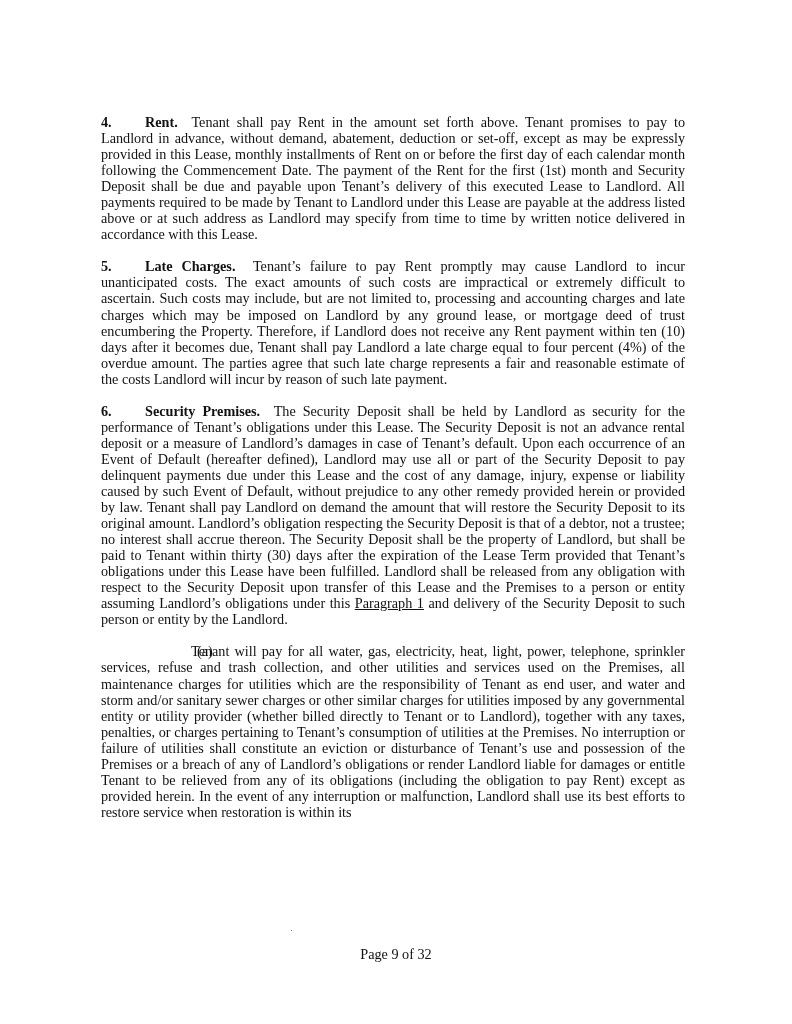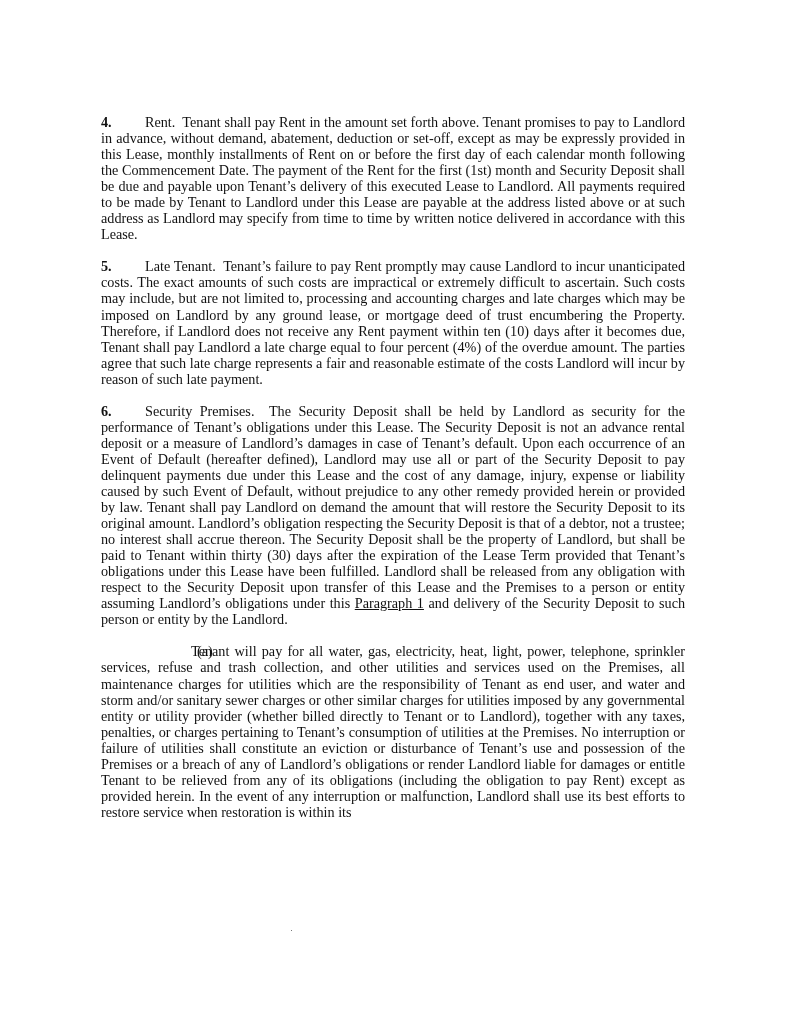--- a/index.html
+++ b/index.html
@@ -34,21 +34,21 @@
     margin: 0 0 16px 0;
     text-align: justify;
     text-align-last: left;
   }
   .num {
     font-weight: bold;
     display: inline-block;
     width: 44px;
   }
   .heading {
-    font-weight: normal;
+    font-weight: bold;
   }
   .sub-para {
     margin: 0;
     text-align: justify;
     text-indent: 48px;
   }
   .sub-label {
     display: inline-block;
     width: 42px;
   }
@@ -77,33 +77,34 @@
 
 <div class="page">
   <div class="body-text">
 
     <p class="para">
       <span class="num">4.</span><span class="heading">Rent.</span>&nbsp;
       <span>Tenant shall pay Rent in the amount set forth above. Tenant promises to pay to Landlord in advance, without demand, abatement, deduction or set-off, except as may be expressly provided in this Lease, monthly installments of Rent on or before the first day of each calendar month following the Commencement Date. The payment of the Rent for the first (1st) month and Security Deposit shall be due and payable upon Tenant’s delivery of this executed Lease to Landlord.  All payments required to be made by Tenant to Landlord under this Lease are payable at the address listed above or at such address as Landlord may specify from time to time by written notice delivered in accordance with this Lease.</span>
     </p>
 
     <p class="para">
-      <span class="num">5.</span><span class="heading">Late Tenant.</span>&nbsp;
+      <span class="num">5.</span><span class="heading">Late Charges.</span>&nbsp;
       <span>Tenant’s failure to pay Rent promptly may cause Landlord to incur unanticipated costs. The exact amounts of such costs are impractical or extremely difficult to ascertain. Such costs may include, but are not limited to, processing and accounting charges and late charges which may be imposed on Landlord by any ground lease, or mortgage deed of trust encumbering the Property. Therefore, if Landlord does not receive any Rent payment within ten (10) days after it becomes due, Tenant shall pay Landlord a late charge equal to four percent (4%) of the overdue amount. The parties agree that such late charge represents a fair and reasonable estimate of the costs Landlord will incur by reason of such late payment.</span>
     </p>
 
     <p class="para">
       <span class="num">6.</span><span class="heading">Security Premises.</span>&nbsp;
       <span>The Security Deposit shall be held by Landlord as security for the performance of Tenant’s obligations under this Lease. The Security Deposit is not an advance rental deposit or a measure of Landlord’s damages in case of Tenant’s default. Upon each occurrence of an Event of Default (hereafter defined), Landlord may use all or part of the Security Deposit to pay delinquent payments due under this Lease and the cost of any damage, injury, expense or liability caused by such Event of Default, without prejudice to any other remedy provided herein or provided by law. Tenant shall pay Landlord on demand the amount that will restore the Security Deposit to its original amount. Landlord’s obligation respecting the Security Deposit is that of a debtor, not a trustee; no interest shall accrue thereon. The Security Deposit shall be the property of Landlord, but shall be paid to Tenant within thirty (30) days after the expiration of the Lease Term provided that Tenant’s obligations under this Lease have been fulfilled. Landlord shall be released from any obligation with respect to the Security Deposit upon transfer of this Lease and the Premises to a person or entity assuming Landlord’s obligations under this</span>
       <span class="underline">Paragraph 1</span>
       <span>and delivery of the Security Deposit to such person or entity by the Landlord.</span>
     </p>
 
 
     <p class="sub-para">
       <span class="sub-label">(a)</span><span>Tenant will pay for all water, gas, electricity, heat, light, power, telephone, sprinkler services, refuse and trash collection, and other utilities and services used on the Premises, all maintenance charges for utilities which are the responsibility of Tenant as end user, and water and storm and/or sanitary sewer charges or other similar charges for utilities imposed by any governmental entity or utility provider (whether billed directly to Tenant or to Landlord), together with any taxes, penalties, or charges pertaining to Tenant’s consumption of utilities at the Premises. No interruption or failure of utilities shall constitute an eviction or disturbance of Tenant’s use and possession of the Premises or a breach of any of Landlord’s obligations or render Landlord liable for damages or entitle Tenant to be relieved from any of its obligations (including the obligation to pay Rent) except as provided herein. In the event of any interruption or malfunction, Landlord shall use its best efforts to restore service when restoration is within its</span>
     </p>
 
   </div>
 
   <div class="speck"></div>
 
+  <div class="footer">Page 9 of 32</div>
 </div>
 
 </body></html>

